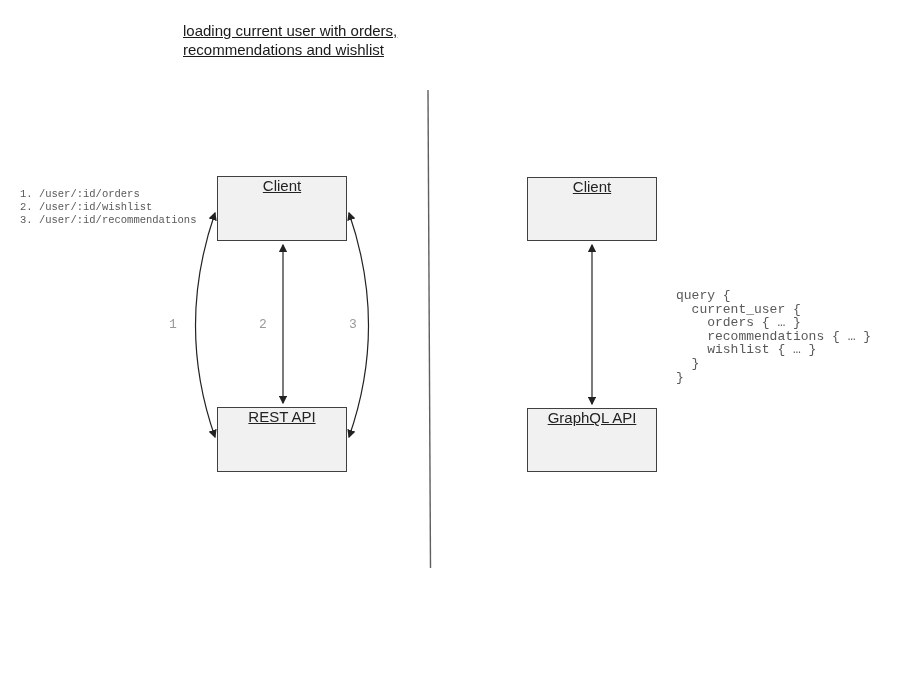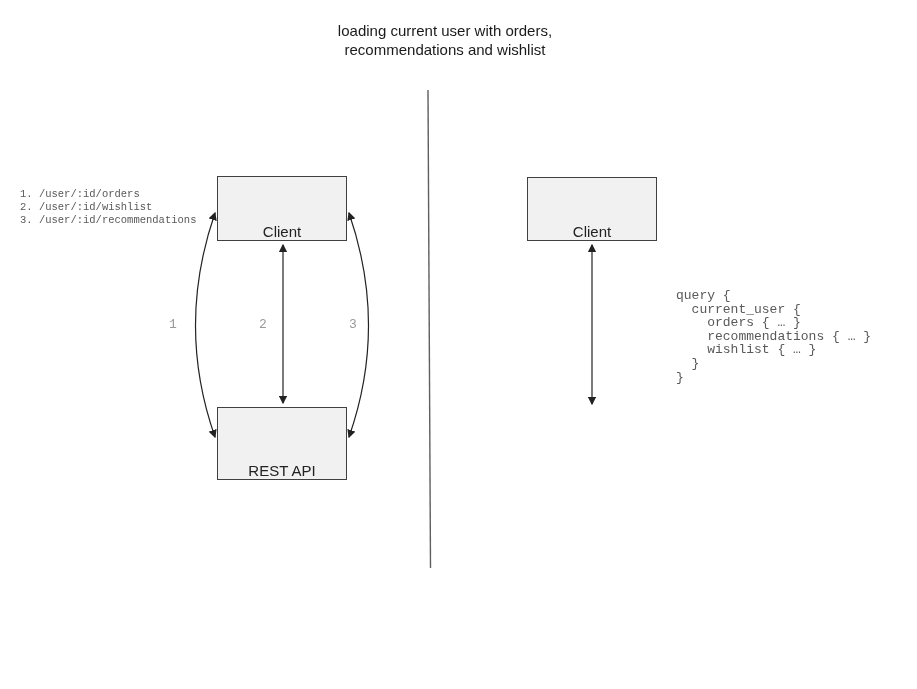--- a/index.html
+++ b/index.html
@@ -15,25 +15,25 @@
   html,body{margin:0;padding:0;background:#ffffff;}
   .canvas{
     position:relative;
     width:917px;height:689px;
     background:#ffffff;
     overflow:hidden;
     font-family:"Liberation Sans", sans-serif;
   }
   .title{
     position:absolute;
-    left:195px;top:21px;width:500px;
-    text-align:center;
+    left:183px;top:21px;width:500px;
     font-size:15px;line-height:19px;
     color:var(--title-text);
     white-space:pre-line;
+    text-decoration:underline;
   }
   pre.mono{
     margin:12px;
     position:absolute;
     font-family:"Liberation Mono","DejaVu Sans Mono",monospace;
     color:var(--annotation-text);
   }
   .endpoints{
     left:8px;top:176px;
     font-size:10.5px;line-height:12.8px;
@@ -41,25 +41,25 @@
   .query{
     left:664px;top:277px;
     font-size:13px;line-height:13.6px;
   }
   .node{
     position:absolute;
     width:130px;height:64px;
     background:var(--box-fill);
     border:1.4px solid var(--box-border);
     box-sizing:border-box;
-    display:flex;align-items:flex-end;justify-content:center;
-    font-size:15px;color:var(--node-text);
+    display:flex;align-items:flex-start;justify-content:center;
+    font-size:15px;color:var(--node-text);text-decoration:underline;
   }
   .client-left{left:217px;top:176px;height:65px;}
-  .rest-api{left:217px;top:407px;height:73px;}
+  .rest-api{left:217px;top:407px;height:65px;}
   .client-right{left:527px;top:177px;}
   .graphql-api{left:527px;top:408px;}
   .arrow-label{
     position:absolute;
     width:12px;text-align:center;
     font-family:"Liberation Mono","DejaVu Sans Mono",monospace;
     font-size:13px;color:var(--arrow-label-text);
   }
   .lbl-1{left:167px;top:317px;}
   .lbl-2{left:257px;top:317px;}
@@ -104,20 +104,23 @@
   </div>
 
   <div class="node rest-api">
     <span>REST API</span>
   </div>
 
   <div class="node client-right">
     <span>Client</span>
   </div>
 
+  <div class="node graphql-api">
+    <span>GraphQL API</span>
+  </div>
 
   <span class="arrow-label lbl-1">1</span>
   <span class="arrow-label lbl-2">2</span>
   <span class="arrow-label lbl-3">3</span>
 
   <svg class="connectors" width="917" height="689" viewBox="0 0 917 689">
     <defs>
       <marker id="ah" viewBox="0 0 10 10" refX="8.5" refY="5" markerWidth="7" markerHeight="7" orient="auto-start-reverse">
         <path id="ah-tip" d="M 0 0 L 10 5 L 0 10 z"></path>
       </marker>

